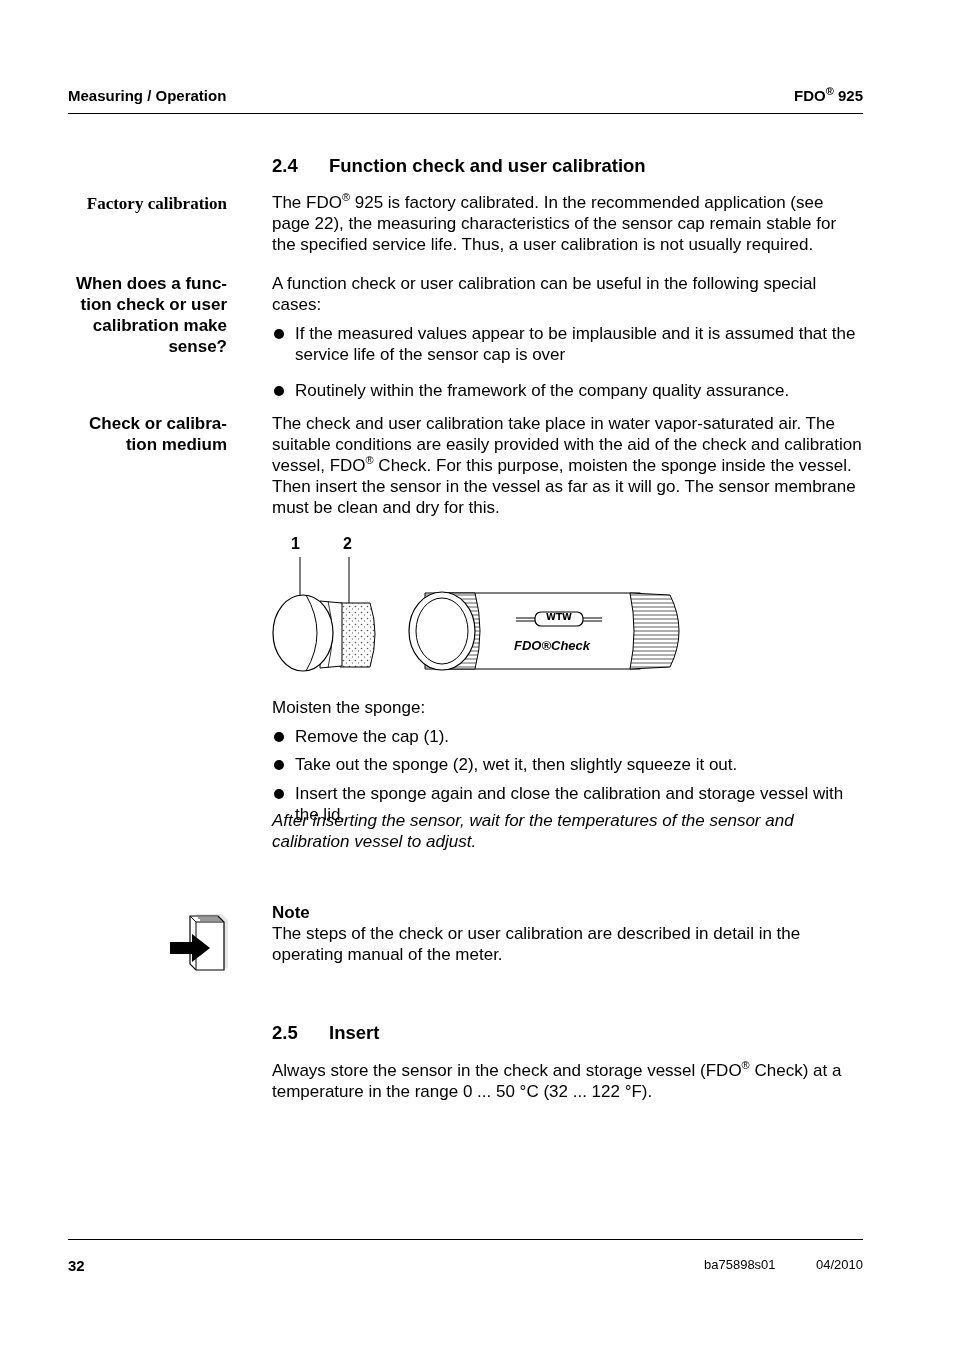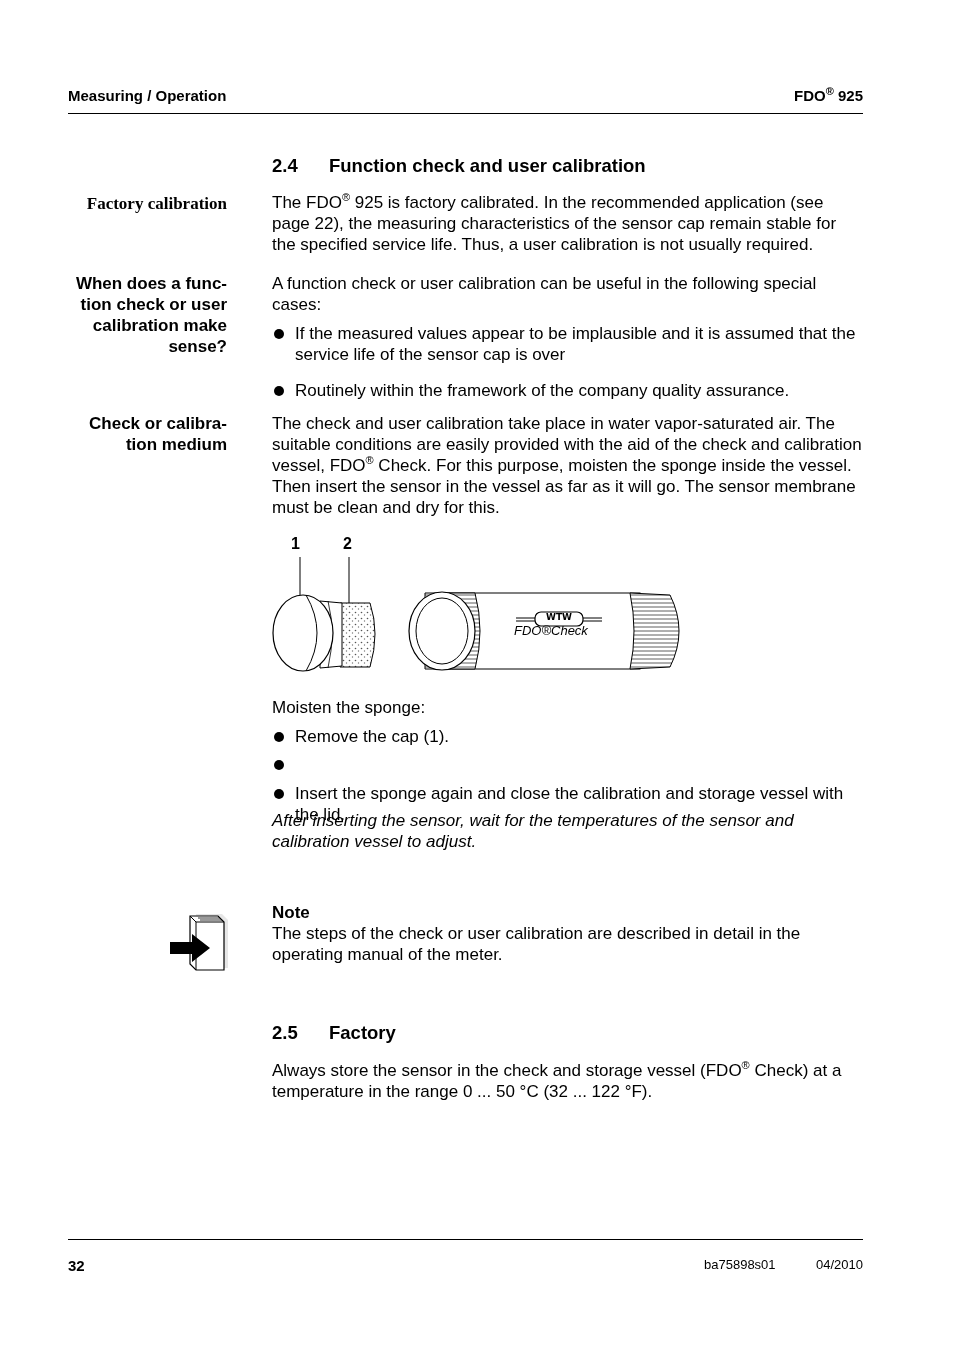--- a/index.html
+++ b/index.html
@@ -71,41 +71,41 @@
 
     <path d="M360 60 L400 62 Q418 98 400 134 L360 136 Q368 98 360 60 Z" fill="url(#knurl)" stroke="#000" stroke-width="1"></path>
 
     <line x1="246" y1="85" x2="270" y2="85" stroke="#000" stroke-width="1"></line>
     <line x1="246" y1="88" x2="270" y2="88" stroke="#000" stroke-width="1"></line>
     <line x1="308" y1="85" x2="332" y2="85" stroke="#000" stroke-width="1"></line>
     <line x1="308" y1="88" x2="332" y2="88" stroke="#000" stroke-width="1"></line>
     <rect x="265" y="79" width="48" height="14" rx="6" fill="#fff" stroke="#000" stroke-width="1.2"></rect>
   </svg>
   <div class="abs" style="left:272px; top:79px; width:34px; text-align:center; font-weight:bold; font-size:9px; font-family:'DejaVu Sans', sans-serif;">WTW</div>
-  <div class="abs" style="left:244px; top:90px; font-weight:normal; font-style:italic; font-size:13px;">FDO®Check</div>
+  <div class="abs" style="left:244px; top:105px; font-weight:bold; font-style:italic; font-size:13px;">FDO®Check</div>
 </div>
 
 <div class="body" style="top:697px;">Moisten the sponge:</div>
 <div class="bul" style="top:726px;"><span class="dot"></span><span>Remove the cap (1).</span></div>
-<div class="bul" style="top:754px;"><span class="dot"></span></div>
+<div class="bul" style="top:754px;"><span class="dot"></span><span>Take out the sponge (2), wet it, then slightly squeeze it out.</span></div>
 <div class="bul" style="top:783px;"><span class="dot"></span><span>Insert the sponge again and close the calibration and storage vessel with the lid.</span></div>
 
 <div class="body" style="top:810px;font-style:italic;">After inserting the sensor, wait for the temperatures of the sensor and calibration vessel to adjust.</div>
 
 <svg class="abs" style="left:168px; top:910px;" width="62" height="64" viewBox="0 0 62 64">
   <path d="M28 4 L54 4 L60 10 L60 58 L34 58 Z" fill="#e6e6e6"></path>
   <path d="M22 6 L50 6 L56 12 L56 60 L28 60 L22 54 Z" fill="#fff" stroke="#000" stroke-width="1.2"></path>
   <path d="M22 6 L28 12 L56 12" fill="none" stroke="#000" stroke-width="1"></path>
   <line x1="28" y1="12" x2="28" y2="60" stroke="#000" stroke-width="1"></line>
   <line x1="30" y1="8" x2="52" y2="8" stroke="#000" stroke-width="0.8"></line>
   <line x1="32" y1="10" x2="54" y2="10" stroke="#000" stroke-width="0.8"></line>
   <path d="M2 32 L24 32 L24 24 L42 38 L24 52 L24 44 L2 44 Z" fill="#000"></path>
 </svg>
 <div class="body" style="top:902px; font-weight:bold;">Note</div>
 <div class="body" style="top:923px;">The steps of the check or user calibration are described in detail in the operating manual of the meter.</div>
 
-<div class="h2" style="top:1022px;"><span class="num">2.5</span><span>Factory</span></div>
+<div class="h2" style="top:1022px;"><span class="num">2.5</span><span>Insert</span></div>
 <div class="body" style="top:1060px;"><span>Always store the sensor in the check and storage vessel (FDO</span><sup>®</sup><span> Check) at a temperature in the range 0 ... 50 °C (32 ... 122 °F).</span></div>
 
 <div class="rule" style="top:1239px;"></div>
 <div class="abs hdr" style="left:68px; top:1257px;">32</div>
 <div class="abs foot" style="left:704px; top:1257px;">ba75898s01</div>
 <div class="abs foot" style="right:91px; top:1257px;">04/2010</div>
 
 </body></html>

